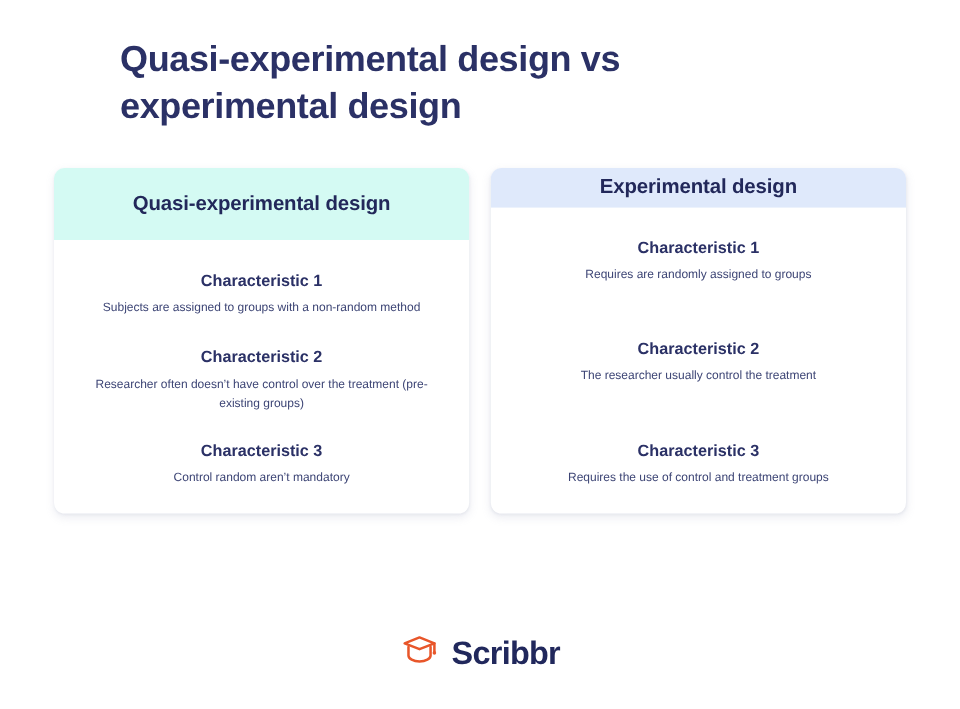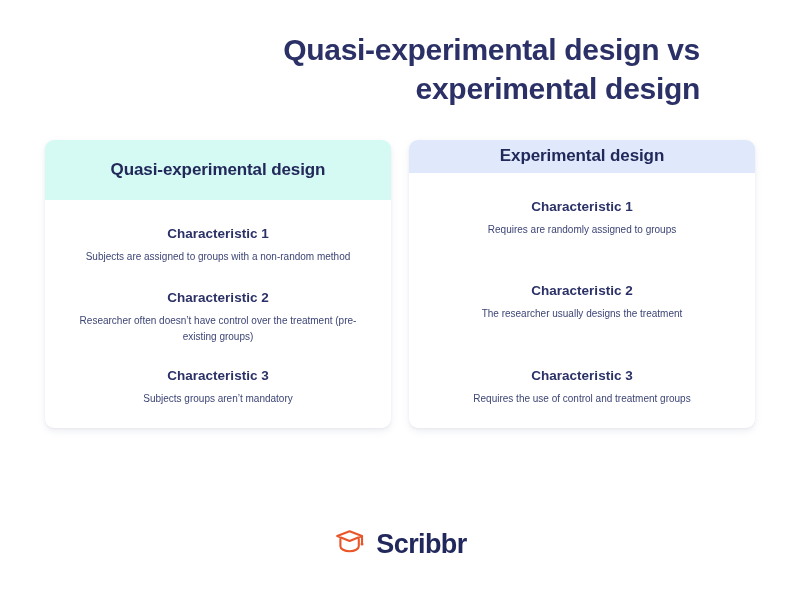--- a/index.html
+++ b/index.html
@@ -18,21 +18,21 @@
     background: #ffffff;
     overflow: hidden;
   }
 
   
   .title {
     position: absolute;
     top: 30px;
     left: 100px;
     width: 600px;
-    text-align: right;
+    text-align: left;
     font-size: 30px;
     font-weight: bold;
     line-height: 1.3;
     letter-spacing: -0.3px;
     color: #2b3166;
   }
   .title-line { display: block; }
 
   
   .cards {
@@ -146,38 +146,38 @@
           <div class="char-desc">Subjects are assigned to groups with a non-random method</div>
         </div>
 
         <div class="char-block">
           <div class="char-title">Characteristic 2</div>
           <div class="char-desc">Researcher often doesn’t have control over the treatment (pre-existing groups)</div>
         </div>
 
         <div class="char-block">
           <div class="char-title">Characteristic 3</div>
-          <div class="char-desc">Subjects groups aren’t mandatory</div>
+          <div class="char-desc">Control random aren’t mandatory</div>
         </div>
 
       </div>
     </div>
 
     <div class="card card-exp">
       <div class="card-header">Experimental design</div>
       <div class="card-body">
 
         <div class="char-block">
           <div class="char-title">Characteristic 1</div>
           <div class="char-desc">Requires are randomly assigned to groups</div>
         </div>
 
         <div class="char-block">
           <div class="char-title">Characteristic 2</div>
-          <div class="char-desc">The researcher usually designs the treatment</div>
+          <div class="char-desc">The researcher usually control the treatment</div>
         </div>
 
         <div class="char-block">
           <div class="char-title">Characteristic 3</div>
           <div class="char-desc">Requires the use of control and treatment groups</div>
         </div>
 
       </div>
     </div>
 

